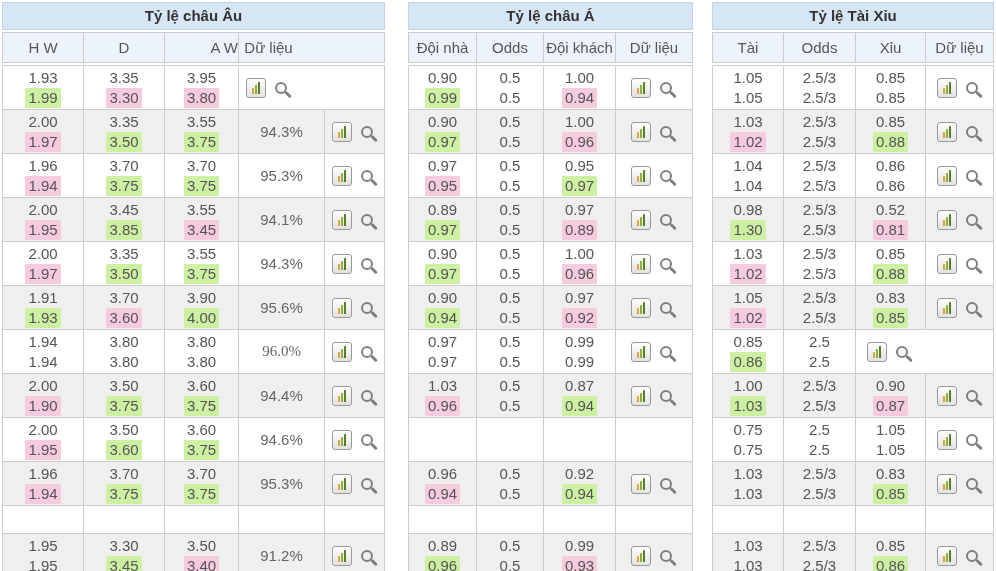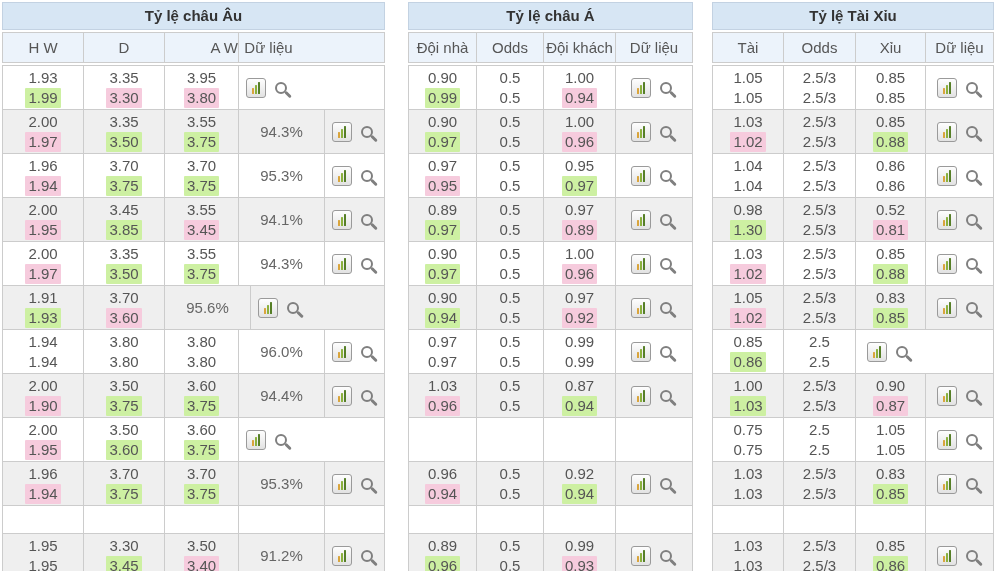--- a/index.html
+++ b/index.html
@@ -183,20 +183,24 @@
         </div>
         <div class="row alt">
           <div class="cell" style="width: 81px;">
             <div class="v">1.91</div>
             <div class="v"><span class="hl g">1.93</span></div>
           </div>
           <div class="cell" style="width: 81px;">
             <div class="v">3.70</div>
             <div class="v"><span class="hl p">3.60</span></div>
           </div>
+          <div class="cell" style="width: 74px;">
+            <div class="v">3.90</div>
+            <div class="v"><span class="hl g">4.00</span></div>
+          </div>
           <div class="cell pctcell" style="width: 86px;">
             <span>95.6%</span>
           </div>
           <div class="cell datacell" style="width: 59px;">
             <button class="chart-btn">
               <i class="b1"></i>
               <i class="b2"></i>
               <i class="b3"></i>
             </button>
             <span class="mag"></span>
@@ -208,21 +212,21 @@
             <div class="v"><span>1.94</span></div>
           </div>
           <div class="cell" style="width: 81px;">
             <div class="v">3.80</div>
             <div class="v"><span>3.80</span></div>
           </div>
           <div class="cell" style="width: 74px;">
             <div class="v">3.80</div>
             <div class="v"><span>3.80</span></div>
           </div>
-          <div class="cell pctcell" style="width: 86px;">
+          <div class="cell pctcell" style="width: 86px; font-family: Liberation Serif, serif;">
             <span>96.0%</span>
           </div>
           <div class="cell datacell" style="width: 59px;">
             <button class="chart-btn">
               <i class="b1"></i>
               <i class="b2"></i>
               <i class="b3"></i>
             </button>
             <span class="mag"></span>
           </div>
@@ -257,20 +261,23 @@
             <div class="v">2.00</div>
             <div class="v"><span class="hl p">1.95</span></div>
           </div>
           <div class="cell" style="width: 81px;">
             <div class="v">3.50</div>
             <div class="v"><span class="hl g">3.60</span></div>
           </div>
           <div class="cell" style="width: 74px;">
             <div class="v">3.60</div>
             <div class="v"><span class="hl g">3.75</span></div>
+          </div>
+          <div class="cell pctcell" style="width: 86px;">
+            <span>94.6%</span>
           </div>
           <div class="cell datacell" style="width: 59px;">
             <button class="chart-btn">
               <i class="b1"></i>
               <i class="b2"></i>
               <i class="b3"></i>
             </button>
             <span class="mag"></span>
           </div>
         </div>

